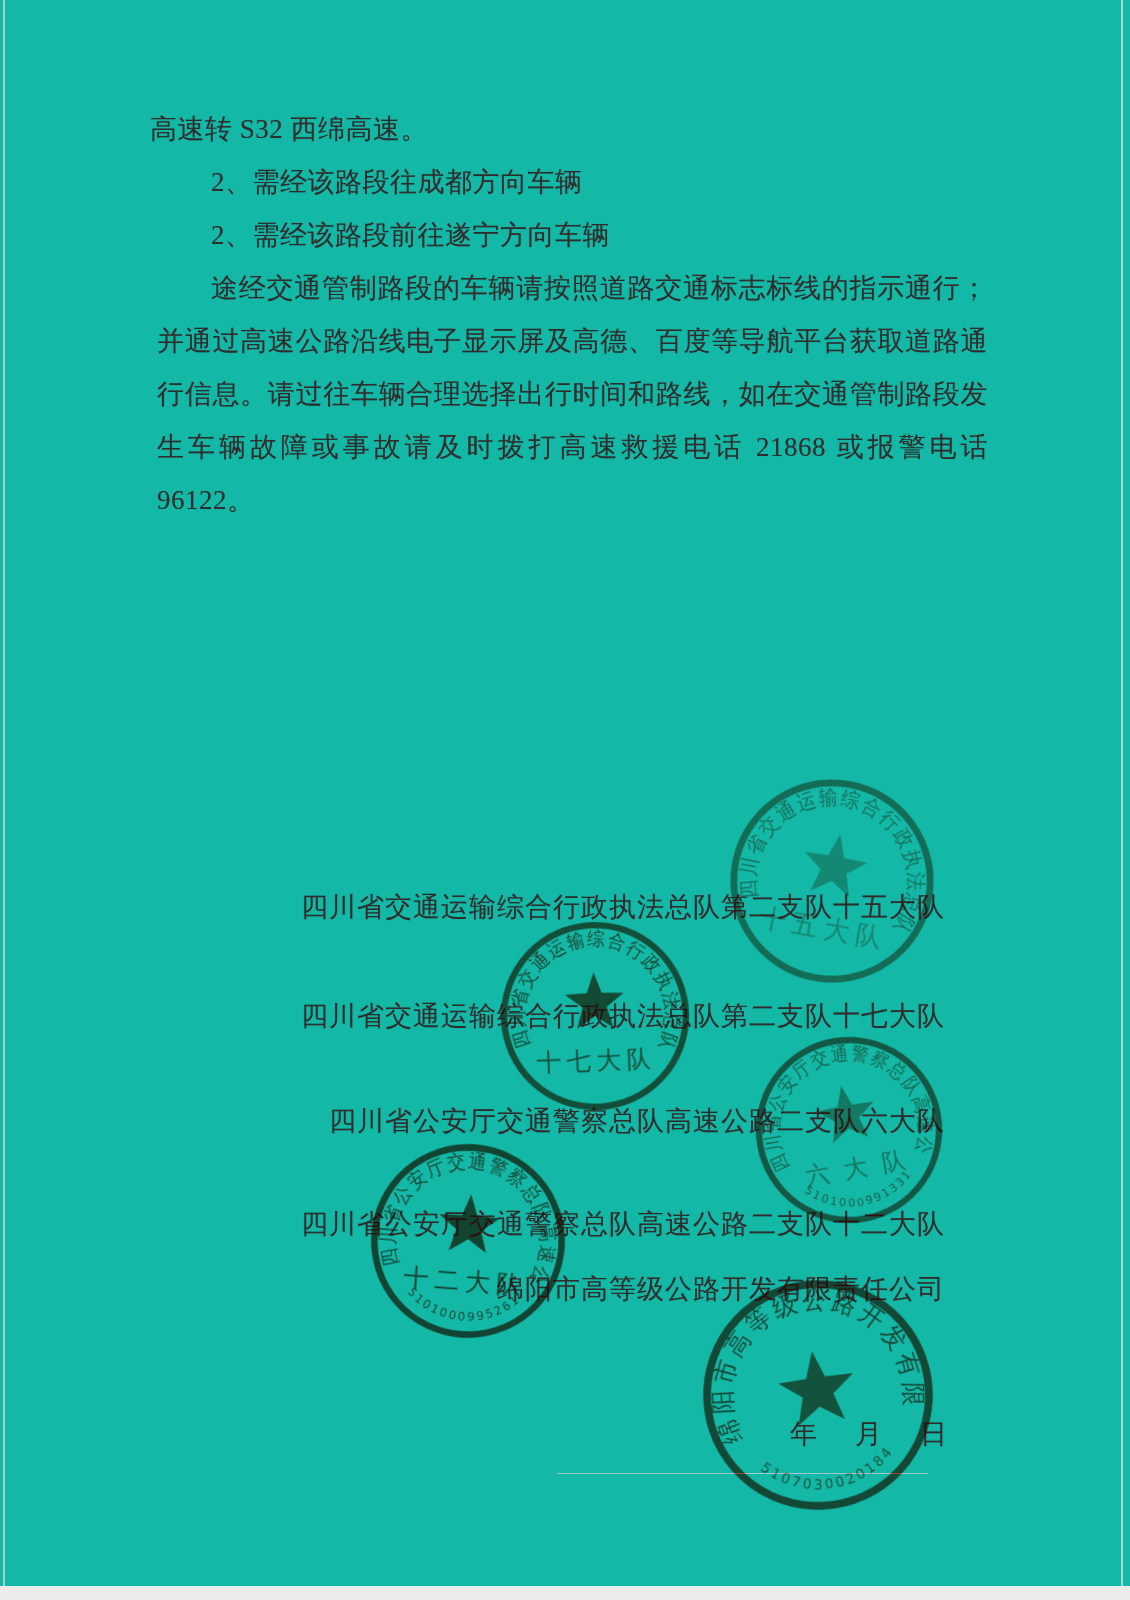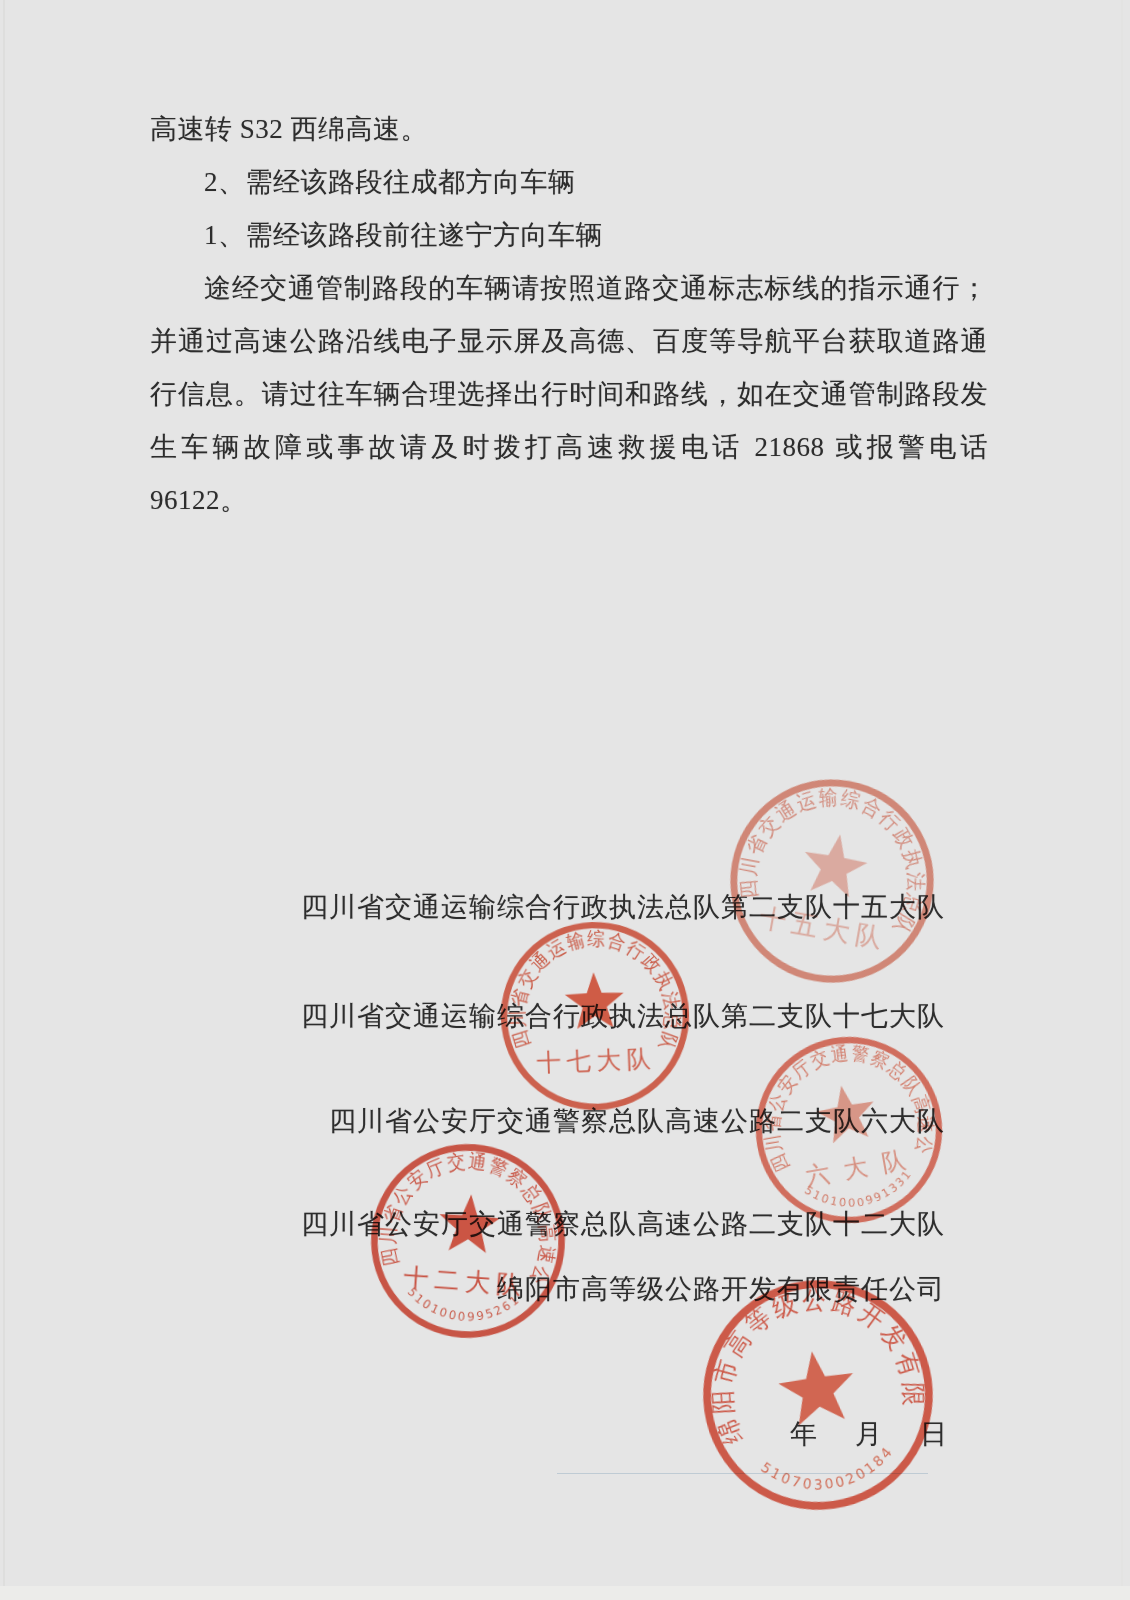--- a/index.html
+++ b/index.html
@@ -1,37 +1,37 @@
 <!DOCTYPE html>
 <html><head>
 <meta charset="utf-8">
 <style>
   html,body{margin:0;padding:0;background:#ffffff;}
   .page{
     position:relative;
     width:1130px;height:1600px;
-    background:#e5e5e5;
+    background:#14b8a6;
     overflow:hidden;
     font-family:"Liberation Serif","DejaVu Serif",serif;
   }
   
   .edge-left{position:absolute;left:3px;top:0;width:2px;height:1600px;background:#dcdcda;opacity:.7;}
   .edge-right{position:absolute;left:1121px;top:0;width:2px;height:1600px;background:#e3e3e1;opacity:.7;}
   .bottom-band{position:absolute;left:0;top:1586px;width:1130px;height:14px;background:#ececea;}
 
   
   .body-text{
     position:absolute;left:150px;top:103px;width:838px;
     font-size:27px;line-height:53px;color:#2d2d2d;
     text-align:justify;text-justify:inter-character;
     letter-spacing:.5px;
     text-shadow:0 0 1px rgba(70,70,70,.35);
   }
   .para{margin:0;padding:0;}
-  .para.indent{text-indent:2em;}
+  .para.indent{text-indent:2em;margin-left:7px;}
 
   
   .sig{
     position:absolute;right:185px;
     font-size:27px;color:#2d2d2d;letter-spacing:1px;white-space:nowrap;
     text-shadow:0 0 1px rgba(70,70,70,.35);
   }
   .sig0{top:889px;} .sig1{top:998px;} .sig2{top:1103px;} .sig3{top:1206px;} .sig4{top:1271px;}
 
   .date-line{
@@ -67,21 +67,21 @@
 
 <div class="page">
 
   <div class="edge-left"></div>
   <div class="edge-right"></div>
   <div class="bottom-band"></div>
 
   <div class="body-text">
     <p class="para">高速转 S32 西绵高速。</p>
     <p class="para indent">2、需经该路段往成都方向车辆</p>
-    <p class="para indent">1、需经该路段前往遂宁方向车辆</p>
+    <p class="para indent">2、需经该路段前往遂宁方向车辆</p>
     <p class="para indent">途经交通管制路段的车辆请按照道路交通标志标线的指示通行；并通过高速公路沿线电子显示屏及高德、百度等导航平台获取道路通行信息。请过往车辆合理选择出行时间和路线，如在交通管制路段发生车辆故障或事故请及时拨打高速救援电话 21868 或报警电话 96122。</p>
   </div>
 
   <div class="sig sig0">四川省交通运输综合行政执法总队第二支队十五大队</div>
   <div class="sig sig1">四川省交通运输综合行政执法总队第二支队十七大队</div>
   <div class="sig sig2">四川省公安厅交通警察总队高速公路二支队六大队</div>
   <div class="sig sig3">四川省公安厅交通警察总队高速公路二支队十二大队</div>
   <div class="sig sig4">绵阳市高等级公路开发有限责任公司</div>
 
   <div class="date-line">

